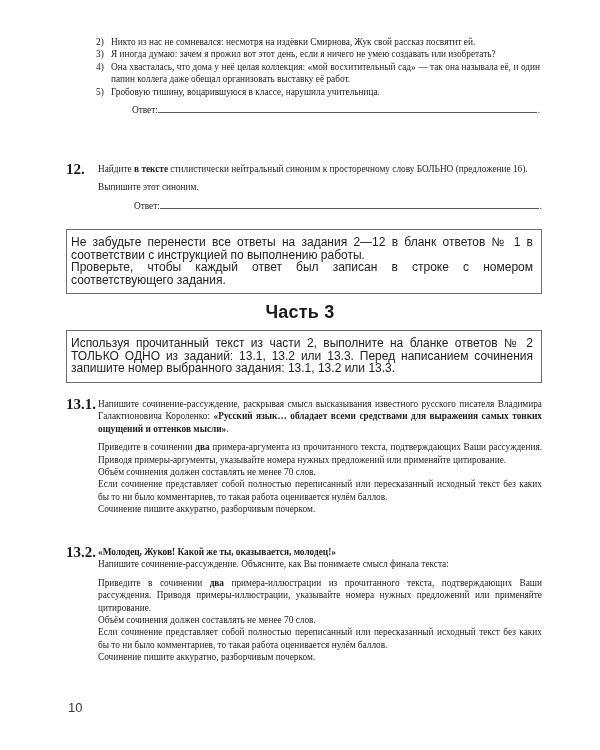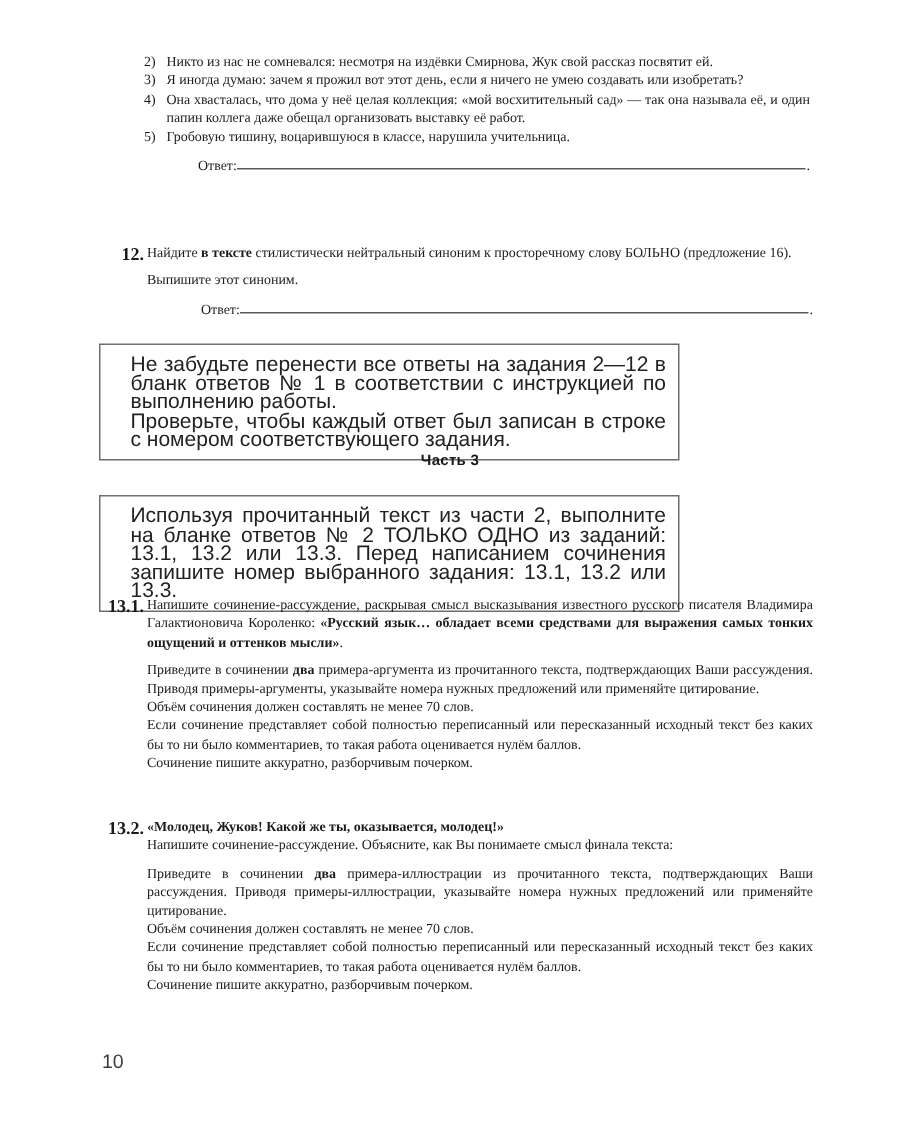--- a/index.html
+++ b/index.html
@@ -81,63 +81,62 @@
     left: 66px;
     width: 476px;
   }
   .task-num {
     position: absolute;
     left: 0;
     top: 0;
     width: 30px;
     font-family: "Liberation Serif", serif;
     font-weight: bold;
-    font-size: 12px;
+    font-size: 15px;
     line-height: 12.4px;
-    text-align: right;
   }
   .task-body {
     margin-left: 32px;
     width: 444px;
   }
   .task-body p {
     margin: 0 0 0 0;
     text-align: justify;
     text-justify: inter-word;
   }
   .para-gap { margin-top: 6px !important; }
 
   b, .b { font-weight: bold; }
 
   
   .notice {
     position: absolute;
     left: 66px;
-    width: 387px;
+    width: 476px;
     box-sizing: border-box;
     border: 1px solid #6e6e6e;
-    padding: 6px 8px 7px 20px;
+    padding: 6px 8px 7px 4px;
     font-family: "Liberation Sans", sans-serif;
-    font-size: 14px;
+    font-size: 12px;
     line-height: 12.6px;
     color: #222222;
     text-align: justify;
     text-justify: inter-word;
   }
   .notice p { margin: 0; }
 
   
   .part-heading {
     position: absolute;
     left: 0;
     width: 600px;
     text-align: center;
     font-family: "Liberation Sans", sans-serif;
     font-weight: bold;
-    font-size: 10px;
+    font-size: 18px;
     color: #1a1a1a;
     letter-spacing: 0.2px;
   }
 
   
   .page-number {
     position: absolute;
     left: 68px;
     top: 700px;
     font-family: "Liberation Sans", sans-serif;

